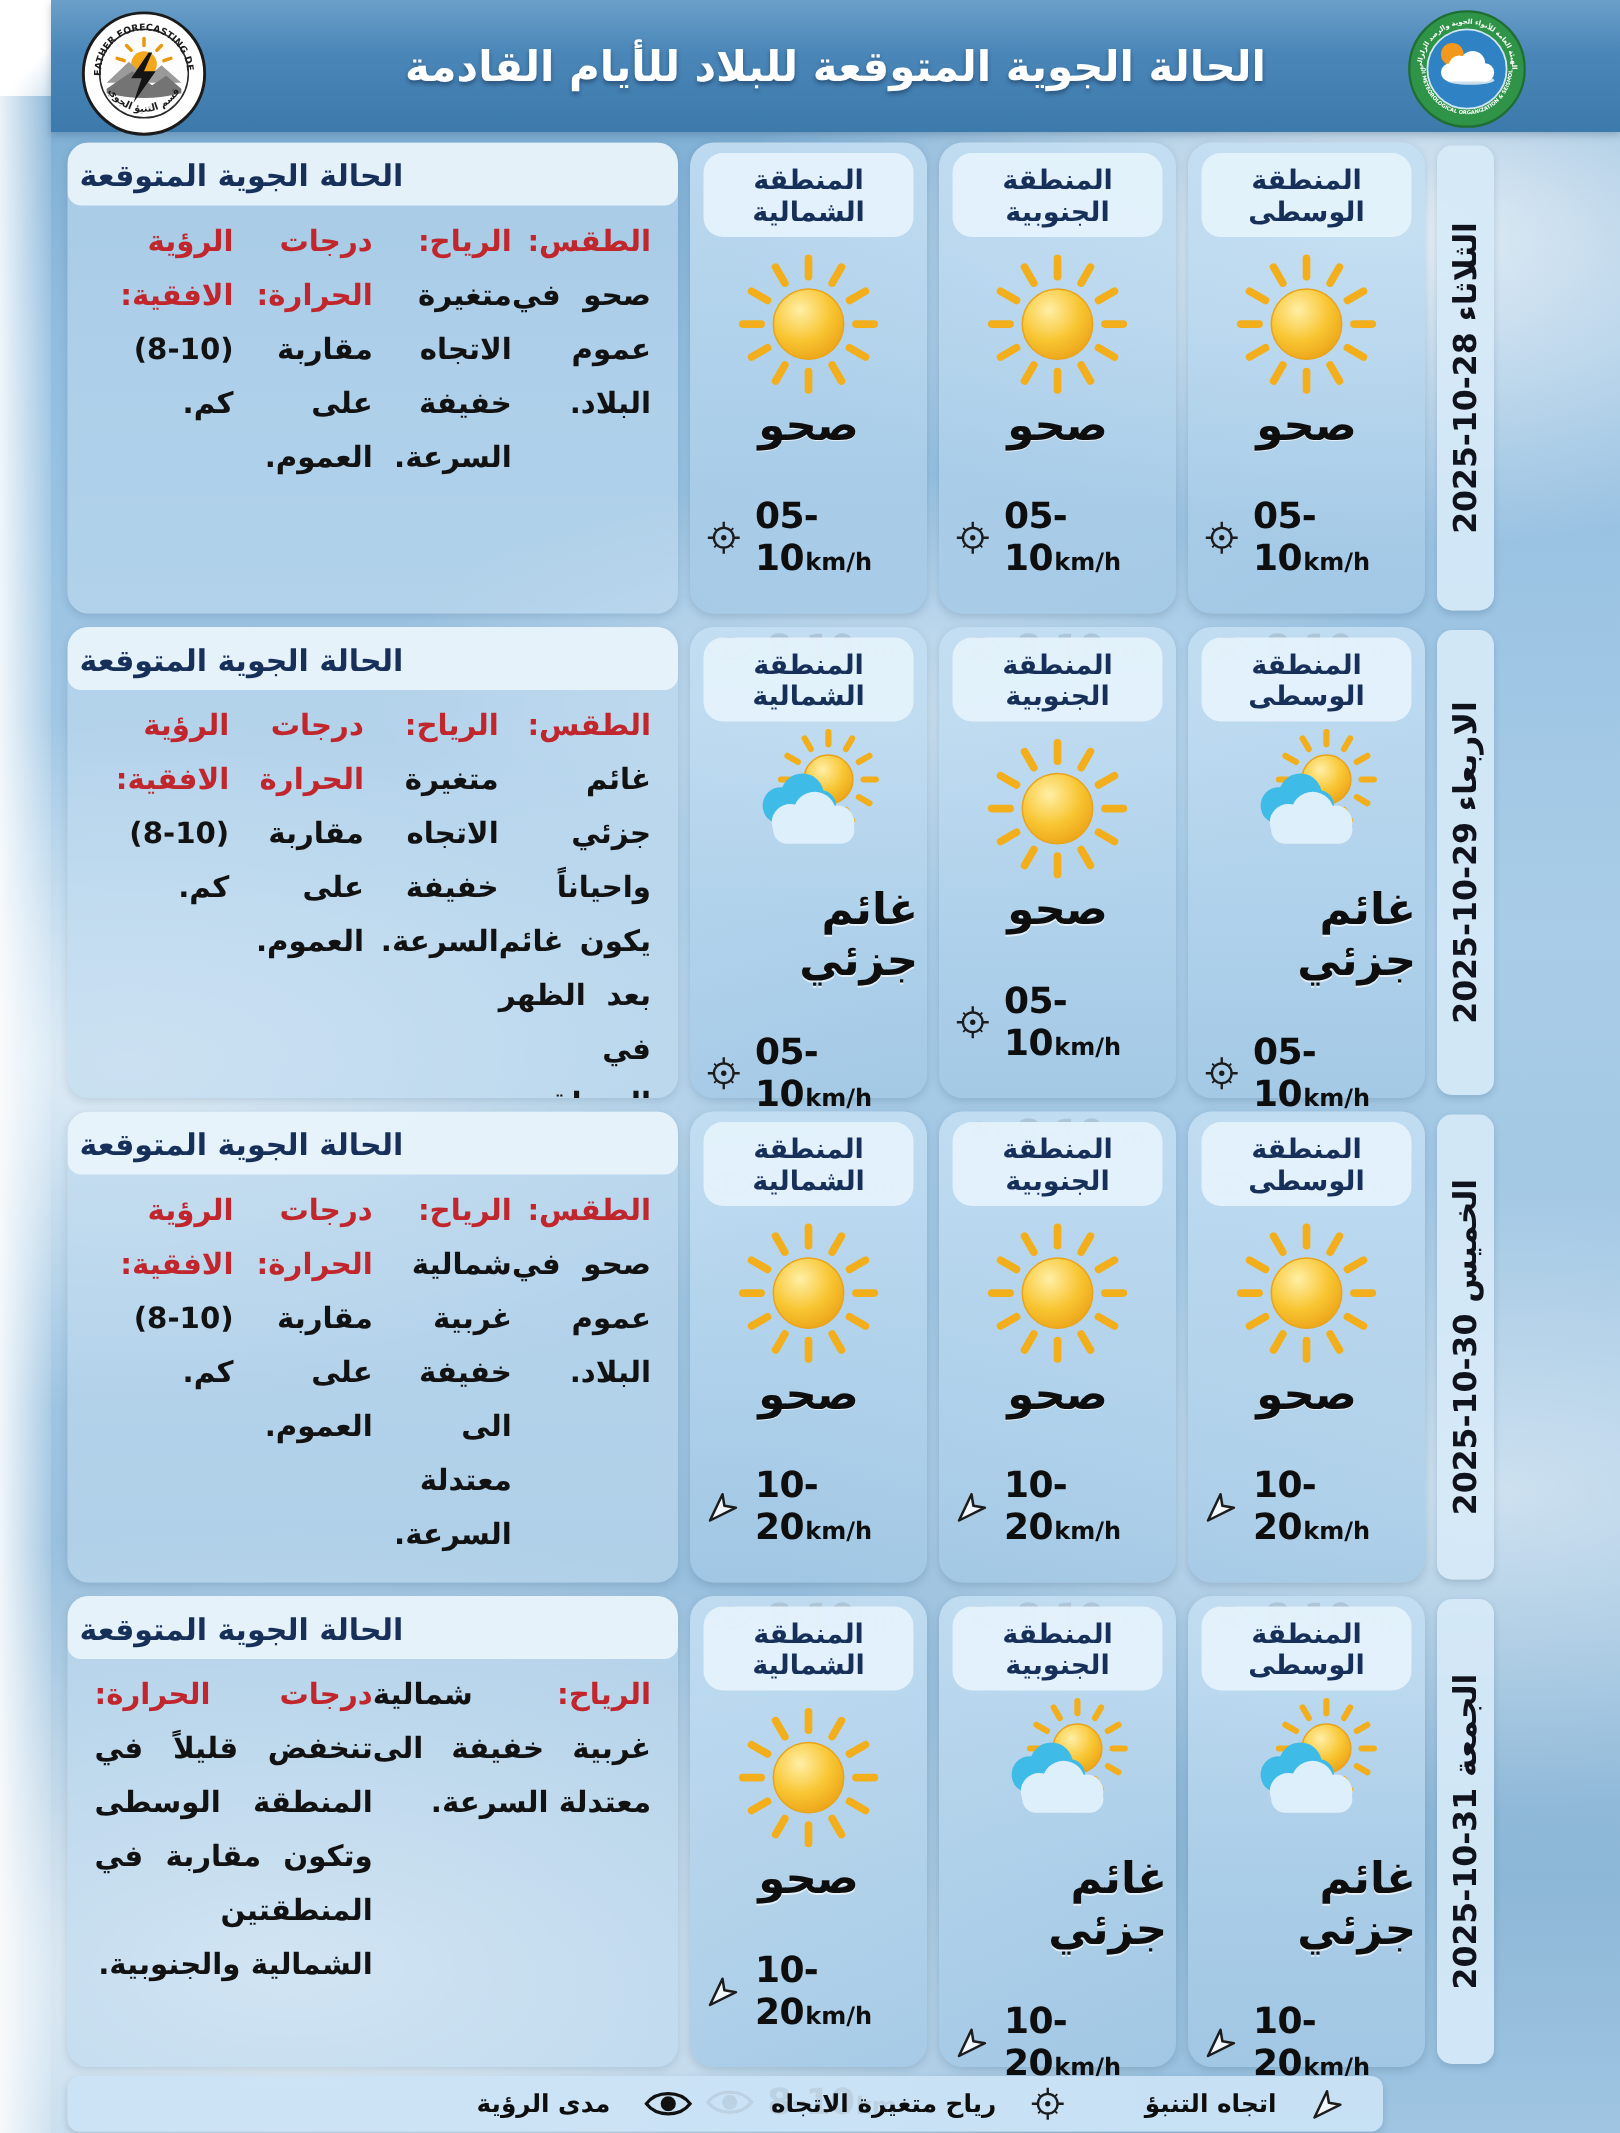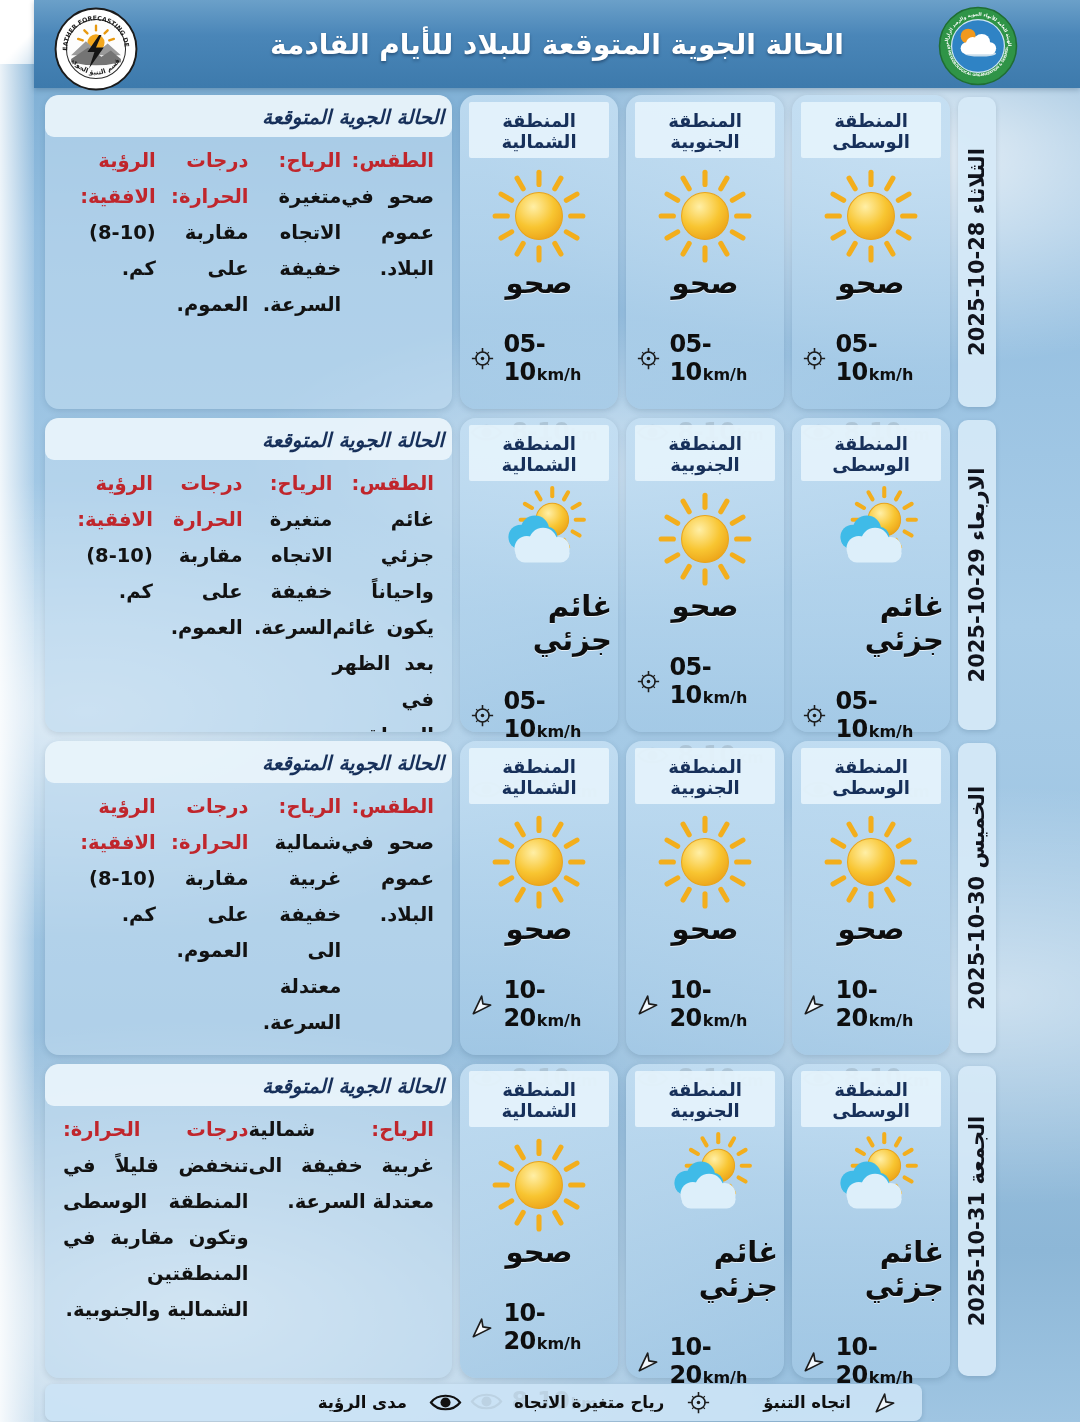--- a/index.html
+++ b/index.html
@@ -35,41 +35,41 @@
   .date-strip{flex:0 0 38px;margin:2px 0;border-radius:10px;position:relative;
     background:rgba(214,233,247,.92);box-shadow:0 2px 5px rgba(30,60,90,.18);}
   .date-text{position:absolute;top:50%;left:50%;white-space:nowrap;direction:rtl;
     transform:translate(-50%,-50%) rotate(-90deg);
     font-size:21px;color:#10131c;}
 
   .card{flex:0 0 146px;border-radius:16px;padding:7px 6px 6px;
     background:linear-gradient(180deg,rgba(196,223,243,.88),rgba(163,201,230,.75));
     box-shadow:0 2px 6px rgba(30,60,90,.18);
     display:flex;flex-direction:column;align-items:center;min-height:0;}
-  .card-head{width:96%;box-sizing:border-box;border-radius:2px;padding:8px 18px 6px;
+  .card-head{width:96%;box-sizing:border-box;border-radius:13px;padding:8px 18px 6px;
     background:rgba(228,242,251,.95);text-align:center;
     font-size:18px;color:#17305a;}
   .icon-box{height:116px;display:flex;align-items:center;justify-content:center;margin-top:4px;}
   .wicon{width:102px;height:102px;}
   .cond{font-size:29px;color:#0e0e0e;margin-top:2px;direction:rtl;
     text-shadow:0 1px 0 rgba(255,255,255,.65);}
   .mrow{width:94%;display:flex;align-items:center;gap:8px;direction:ltr;
     margin-top:30px;color:#0e0e0e;}
   .vrow{margin-top:32px;margin-bottom:4px;}
   .s-wrap{display:inline-flex;flex:0 0 auto;}
   .s-ic{width:25px;height:25px;}
   .eye-ic{width:33px;height:23px;}
   .val{font-size:24px;letter-spacing:-.5px;}
   .unit{font-size:16px;margin-left:1px;align-self:flex-end;padding-bottom:2px;margin-top:26px;}
 
   .panel{flex:1;border-radius:14px;overflow:hidden;display:flex;flex-direction:column;
     background:rgba(190,218,239,.62);box-shadow:0 2px 6px rgba(30,60,90,.15);min-width:0;}
   .panel-head{margin:0 0 2px;border-radius:12px 12px 9px 9px;
-    background:rgba(233,244,251,.92);text-align:right;padding:10px 8px 8px;
-    font-size:20px;color:#17305a;font-style:italic;}
+    background:rgba(233,244,251,.92);text-align:left;padding:10px 8px 8px;
+    font-size:20px;color:#17305a;}
   .panel-body{flex:1;display:flex;flex-direction:row;justify-content:space-around;
     padding:4px 18px 12px;direction:rtl;text-align:justify;
     font-size:19.5px;line-height:1.85;color:#121212;}
   .fline{width:100%;}
   .flabel{color:#c0262c;}
 
   #footer{position:absolute;left:45px;top:1384px;width:877px;height:37px;
     border-radius:8px;background:rgba(203,227,245,.92);
     box-shadow:0 2px 5px rgba(30,60,90,.18);
     display:flex;align-items:center;direction:rtl;padding:0 24px;gap:52px;box-sizing:border-box;}

